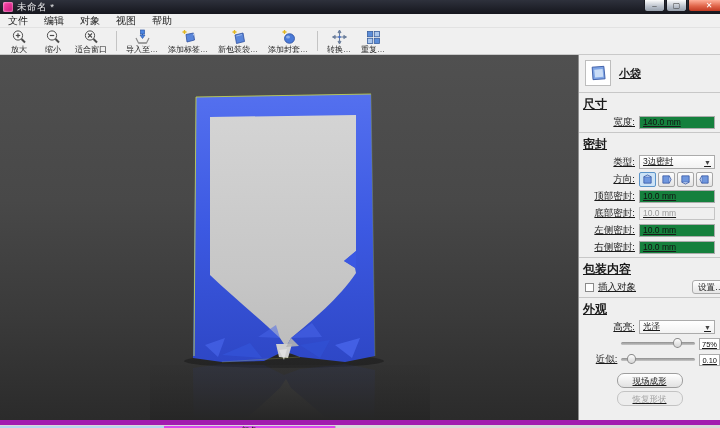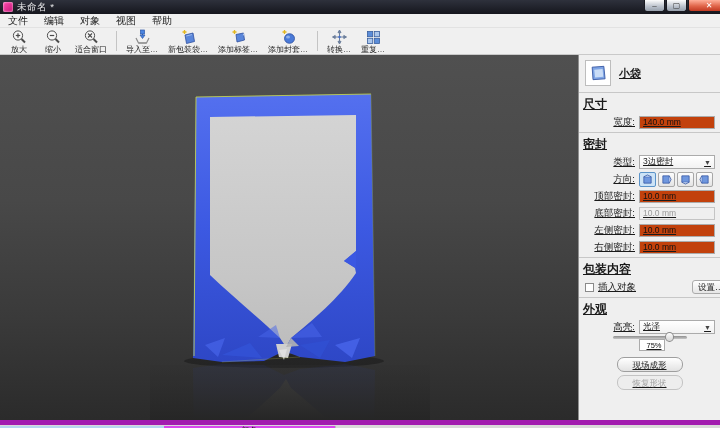--- a/index.html
+++ b/index.html
@@ -44,34 +44,34 @@
   .sidepanel { position:absolute; left:578px; top:55px; width:142px; height:365px;
     background:#efefef; border-left:1px solid #8f8f8f; overflow:hidden; font-size:10px; color:#1a1a1a;text-decoration:underline; }
   .sp-header { display:flex; align-items:center; padding:5px 6px 4px 6px; }
   .sp-thumb { width:26px; height:26px; background:#fff; border:1px solid #bdbdbd; margin-right:8px;
     display:flex; align-items:center; justify-content:center; }
   .sp-title { font-size:11px; font-weight:bold; }
   .sp-hr { border:none; border-top:1px solid #c7c7c7; margin:2px 0; }
   .sp-section { font-size:12px; font-weight:bold; margin:3px 0 1px 4px; }
   .sp-row { display:flex; align-items:center; height:16px; margin:1px 0; }
   .sp-row .rlabel { width:56px; text-align:right; margin-right:4px; font-size:9.5px; white-space:nowrap; }
-  .sp-input { width:76px; height:13px; border:1px solid #ababab; background:#c2410c; font-size:8.5px;
+  .sp-input { width:76px; height:13px; border:1px solid #ababab; background:#15803d; font-size:8.5px;
     padding:0 3px; font-family:"Liberation Sans","DejaVu Sans",sans-serif; color:#111; }
   .sp-input.disabled { background:#efefef; color:#9a9a9a; border-color:#c4c4c4; }
   .sp-select { width:76px; height:14px; border:1px solid #ababab; background:linear-gradient(#fff,#f2f2f2);
     font-size:8.5px; padding:0 3px; display:flex; align-items:center; justify-content:space-between; }
   .sp-select .arrow { font-size:7px; color:#444; }
   .dir-btn { width:17px; height:15px; border:1px solid #a8a8a8; background:linear-gradient(#fdfdfd,#e4e4e4);
     margin-right:2px; border-radius:2px; display:flex; align-items:center; justify-content:center; }
   .dir-btn.selected { background:#cde3f6; border-color:#5b93c8; }
   .checkbox { width:9px; height:9px; border:1px solid #8a8a8a; background:#fff; margin:0 4px 0 6px; }
   .mini-btn { height:14px; font-size:8.5px; border:1px solid #ababab; border-radius:3px;
     background:linear-gradient(#fefefe,#e6e6e6); padding:0 5px; line-height:12px; color:#222; }
   .settings-btn { position:absolute; right:-14px; width:42px; text-align:left; }
-  .slider-row { display:flex; align-items:center; height:15px; margin:1px 0 1px 0;flex-direction:column; }
+  .slider-row { display:flex; align-items:center; height:15px; margin:1px 0 1px 0; }
   .slider { position:relative; height:3px; background:linear-gradient(#8f8f8f,#c7c7c7);
     border-radius:2px; flex:none; }
   .slider .thumb { position:absolute; top:-4px; width:9px; height:10px; background:linear-gradient(#fdfdfd,#d5d5d5);
     border:1px solid #8a8a8a; border-radius:50% 50% 50% 50%; }
   .val-box { width:26px; height:12px; border:1px solid #ababab; background:#fff; font-size:7.5px;
     padding:0 2px; line-height:11px; text-align:right; margin-left:4px; color:#111; }
   .action-btns { display:flex; flex-direction:column; align-items:center; margin-top:6px; }
   .action-btn { width:66px; height:15px; border:1px solid #9e9e9e; border-radius:7px;
     background:linear-gradient(#ffffff,#e2e2e2); font-size:8.5px; text-align:center; line-height:14px;
     color:#222; margin-bottom:3px; }
@@ -152,36 +152,36 @@
             <rect x="6.5" y="1" width="4" height="4" fill="#4a84e0" stroke="#2c57a8" stroke-width="0.7"></rect>
             <path d="M2 9 L4.5 14 H12.5 L15 9" fill="none" stroke="#8a8a8a" stroke-width="1.2"></path>
             <path d="M4.5 14 H12.5" stroke="#8a8a8a" stroke-width="1.2"></path>
           </svg>
       </span>
       <span class="lbl">导入至…</span>
     </div>
     <div class="tb-btn">
       <span class="ic">
         <svg width="17" height="16" viewBox="0 0 17 16">
+            <path d="M6 5.5 L13.5 4 L14.5 11 L7 13 Z" fill="#5a86da" stroke="#2f4f9e" stroke-width="0.8"></path>
+            <path d="M13.5 4 L12.8 6.2 L14.8 6.4 Z" fill="#b9cdf0"></path>
+            <path d="M4.5 1 v4 M2.5 3 h4" stroke="#e3b71f" stroke-width="1.3"></path>
+          </svg>
+      </span>
+      <span class="lbl">添加标签…</span>
+    </div>
+    <div class="tb-btn">
+      <span class="ic">
+        <svg width="17" height="16" viewBox="0 0 17 16">
             <path d="M5 6 L13 4 L14.5 12.5 L6.5 14.5 Z" fill="#5a86da" stroke="#2f4f9e" stroke-width="0.8"></path>
             <path d="M6.3 7 L12 5.6" stroke="#9db9ec" stroke-width="1"></path>
             <path d="M4.5 1 v4 M2.5 3 h4" stroke="#e3b71f" stroke-width="1.3"></path>
           </svg>
       </span>
       <span class="lbl">新包装袋…</span>
-    </div>
-    <div class="tb-btn">
-      <span class="ic">
-        <svg width="17" height="16" viewBox="0 0 17 16">
-            <path d="M6 5.5 L13.5 4 L14.5 11 L7 13 Z" fill="#5a86da" stroke="#2f4f9e" stroke-width="0.8"></path>
-            <path d="M13.5 4 L12.8 6.2 L14.8 6.4 Z" fill="#b9cdf0"></path>
-            <path d="M4.5 1 v4 M2.5 3 h4" stroke="#e3b71f" stroke-width="1.3"></path>
-          </svg>
-      </span>
-      <span class="lbl">添加标签…</span>
     </div>
     <div class="tb-btn">
       <span class="ic">
         <svg width="17" height="16" viewBox="0 0 17 16">
             <ellipse cx="9.5" cy="9.5" rx="5" ry="4.8" fill="#4a7ad8" stroke="#2f4f9e" stroke-width="0.8"></ellipse>
             <ellipse cx="8" cy="8" rx="2" ry="1.6" fill="#8fb0e8"></ellipse>
             <path d="M4.5 1 v4 M2.5 3 h4" stroke="#e3b71f" stroke-width="1.3"></path>
           </svg>
       </span>
       <span class="lbl">添加封套…</span>
@@ -361,20 +361,27 @@
         <span class="arrow">▼</span>
       </div>
     </div>
     <div class="slider-row">
       <span class="rlabel" style="width:56px;"></span>
       <div class="slider" style="width:74px;">
         <div class="thumb" style="left:52px;"></div>
       </div>
       <div class="val-box">75%</div>
     </div>
+    <div class="slider-row">
+      <span class="rlabel" style="width:56px; text-align:right; margin-right:4px; font-size:9.5px;">近似:</span>
+      <div class="slider" style="width:74px;">
+        <div class="thumb" style="left:6px;"></div>
+      </div>
+      <div class="val-box">0.10</div>
+    </div>
 
     <div class="action-btns">
       <div class="action-btn">现场成形</div>
       <div class="action-btn disabled">恢复形状</div>
     </div>
   </div>
 
   <div class="bottombar">
     <div class="btab t1">3D</div>
     <div class="btab t2">颜色</div>

